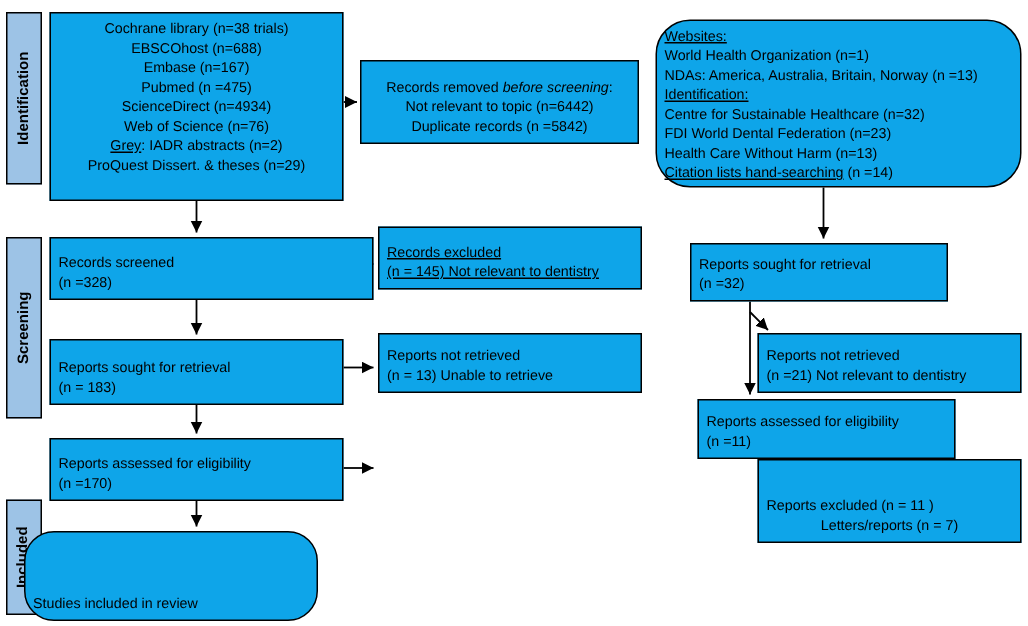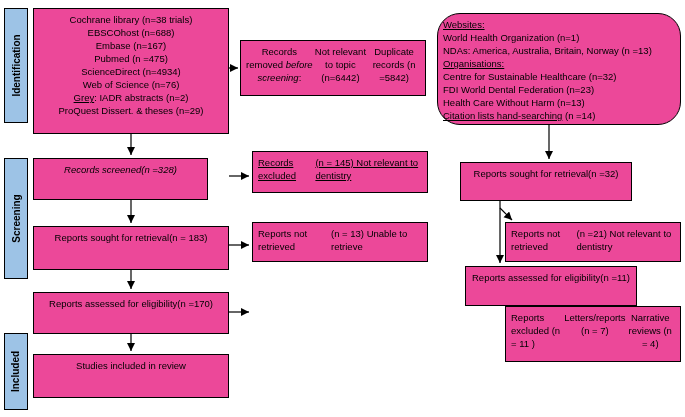--- a/index.html
+++ b/index.html
@@ -1,25 +1,25 @@
 <!DOCTYPE html>
 <html><head>
 <meta charset="utf-8">
 <style>
   * { margin:0; padding:0; box-sizing:border-box; }
   html,body { background:#ffffff; }
   body { font-family:"Liberation Sans", sans-serif; color:#000; }
   .stage { position:relative; width:685px; height:417px; background:#fff; overflow:hidden; }
 
   .box {
-    position:absolute; border:1px solid #000; background:#ec4899;
+    position:absolute; border:1px solid #000; background:#0ea5e9;
     font-size:9.5px; line-height:13px; padding:4px 5px; color:#000;
   }
   .box.center { text-align:center; }
-  .box.vcenter { display:flex; flex-direction:row; justify-content:center; }
+  .box.vcenter { display:flex; flex-direction:column; justify-content:flex-end; }
   .ln { display:block; }
   .ln.sub { text-align:center; }
   .u { text-decoration:underline; }
   .i { font-style:italic; }
 
   .band {
     position:absolute; left:4px; width:24px; background:#9dc3e6; border:1px solid #000;
     display:flex; align-items:center; justify-content:center;
   }
   .band span {
@@ -79,28 +79,28 @@
   <div class="box center vcenter" style="left:240px; top:40px; width:186px; height:56px;">
     <span class="ln"><span>Records removed </span><span class="i">before screening</span><span>:</span></span>
     <span class="ln">Not relevant to topic (n=6442)</span>
     <span class="ln">Duplicate records (n =5842)</span>
   </div>
 
   <div class="box" style="left:437px; top:13px; width:244px; height:112px;border-radius:23px;">
     <span class="ln u">Websites:</span>
     <span class="ln">World Health Organization (n=1)</span>
     <span class="ln">NDAs: America, Australia, Britain, Norway (n =13)</span>
-    <span class="ln u">Organisations:</span>
+    <span class="ln u">Identification:</span>
     <span class="ln">Centre for Sustainable Healthcare (n=32)</span>
     <span class="ln">FDI World Dental Federation (n=23)</span>
     <span class="ln">Health Care Without Harm (n=13)</span>
     <span class="ln"><span class="u">Citation lists hand-searching</span><span> (n =14)</span></span>
   </div>
 
-  <div class="box vcenter" style="left:33px; top:158px; width:175px; height:42px;font-style:italic;">
+  <div class="box vcenter" style="left:33px; top:158px; width:216px; height:42px;">
     <span class="ln">Records screened</span>
     <span class="ln">(n =328)</span>
   </div>
 
   <div class="box vcenter" style="left:252px; top:151px; width:176px; height:42px;text-decoration:underline;">
     <span class="ln">Records excluded</span>
     <span class="ln">(n = 145) Not relevant to dentistry</span>
   </div>
 
   <div class="box vcenter" style="left:33px; top:226px; width:196px; height:44px;">
@@ -112,21 +112,21 @@
     <span class="ln">Reports not retrieved</span>
     <span class="ln">(n = 13) Unable to retrieve</span>
   </div>
 
   <div class="box vcenter" style="left:33px; top:292px; width:196px; height:42px;">
     <span class="ln">Reports assessed for eligibility</span>
     <span class="ln">(n =170)</span>
   </div>
 
 
-  <div class="box vcenter" style="left:33px; top:354px; width:196px; height:44px;">
+  <div class="box vcenter" style="left:16px; top:354px; width:196px; height:60px;border-radius:20px;">
     <span class="ln">Studies included in review</span>
   </div>
 
   <div class="box vcenter" style="left:460px; top:162px; width:172px; height:39px;">
     <span class="ln">Reports sought for retrieval</span>
     <span class="ln">(n =32)</span>
   </div>
 
   <div class="box vcenter" style="left:505px; top:222px; width:176px; height:40px;">
     <span class="ln">Reports not retrieved</span>
@@ -134,16 +134,15 @@
   </div>
 
   <div class="box vcenter" style="left:465px; top:266px; width:172px; height:40px;">
     <span class="ln">Reports assessed for eligibility</span>
     <span class="ln">(n =11)</span>
   </div>
 
   <div class="box vcenter" style="left:505px; top:306px; width:176px; height:56px;">
     <span class="ln">Reports excluded (n = 11 )</span>
     <span class="ln sub">Letters/reports (n = 7)</span>
-    <span class="ln sub">Narrative reviews (n = 4)</span>
   </div>
 
 </div>
 
 </body></html>

